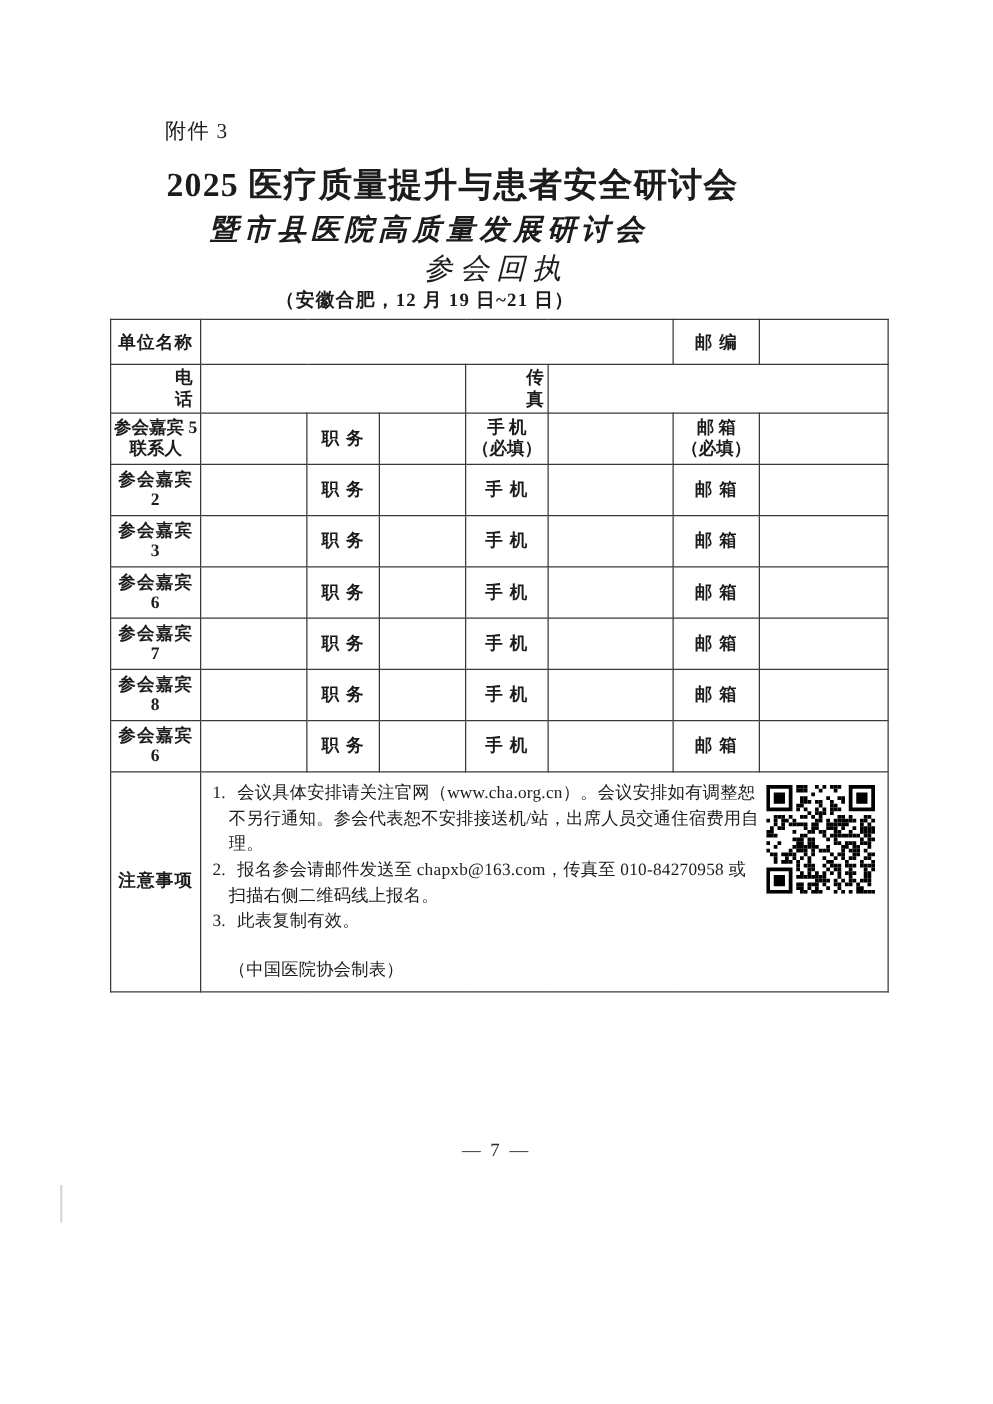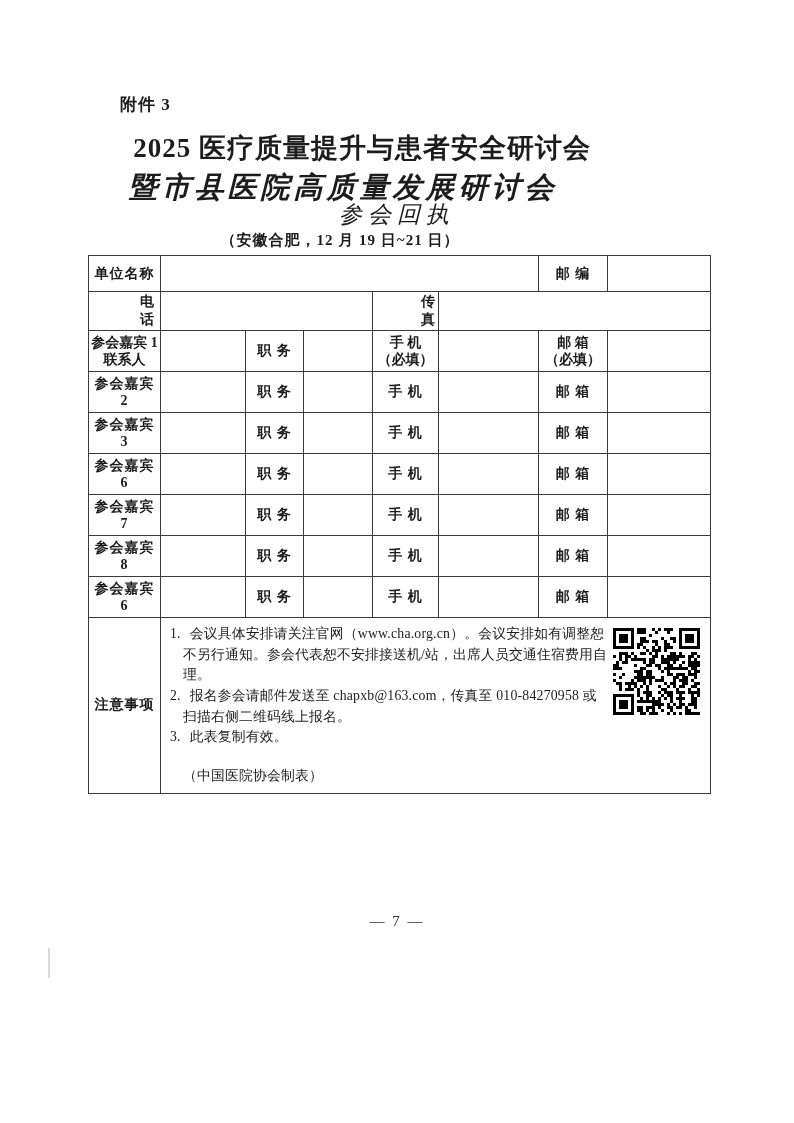--- a/index.html
+++ b/index.html
@@ -5,31 +5,31 @@
   * { margin:0; padding:0; box-sizing:border-box; }
   html,body { background:#ffffff; }
   body {
     width:794px; height:1123px; position:relative;
     font-family:"Liberation Serif","DejaVu Serif",serif;
     color:#1c1c1c;
   }
   .page { position:absolute; inset:0; overflow:hidden; }
 
   .attachment {
-    position:absolute; left:120px; top:93px;
-    font-size:17px; font-weight:700; letter-spacing:1px;
+    position:absolute; left:132px; top:93px;
+    font-size:17px; font-weight:400; letter-spacing:1px;
   }
 
   .title1 {
     position:absolute; left:0; top:130px; width:724px; text-align:center;
     font-size:27px; font-weight:bold; letter-spacing:1px;
   }
   .title2 {
     position:absolute; left:0; top:168px; width:686px; text-align:center;
-    font-size:29px; font-weight:bold; font-style:italic; letter-spacing:4px;
+    font-size:23px; font-weight:bold; font-style:italic; letter-spacing:4px;
   }
   .title3 {
     position:absolute; left:0; top:199px; width:794px; text-align:center;
     font-size:23px; font-weight:normal; font-style:italic; letter-spacing:6px;
   }
   .venue {
     position:absolute; left:0; top:231px; width:680px; text-align:center;
     font-size:15px; font-weight:bold; letter-spacing:1px;
   }
 
@@ -100,21 +100,21 @@
 
     <tr class="r-phone">
       <td class="lbl">电 话</td>
       <td class="val" colspan="3"></td>
       <td class="lbl">传 真</td>
       <td class="val" colspan="3"></td>
     </tr>
 
     <tr class="r-guest">
       <td class="lbl2">
-            <div>参会嘉宾 1</div>
+            <div>参会嘉宾 5</div>
             <div>联系人</div>
           </td>
       <td class="val"></td>
       <td class="lbl">职 务</td>
       <td class="val"></td>
       <td class="lbl2">
             <div>手 机</div>
             <div>（必填）</div>
           </td>
       <td class="val"></td>

